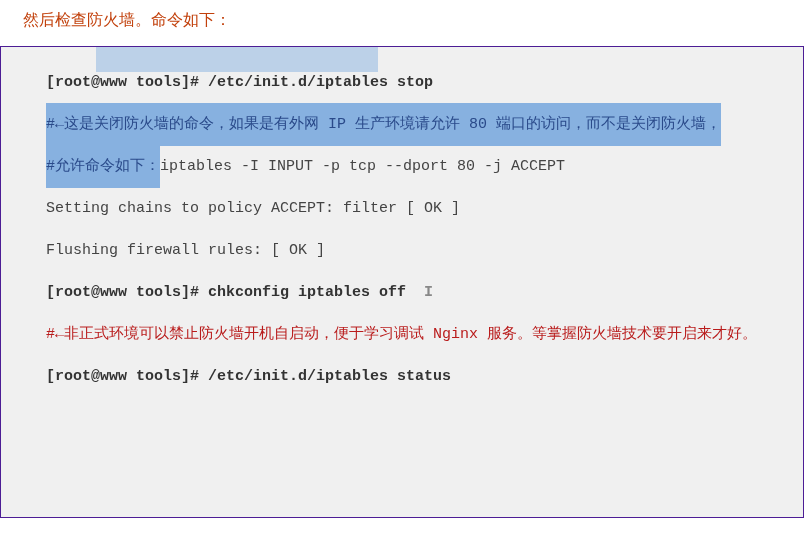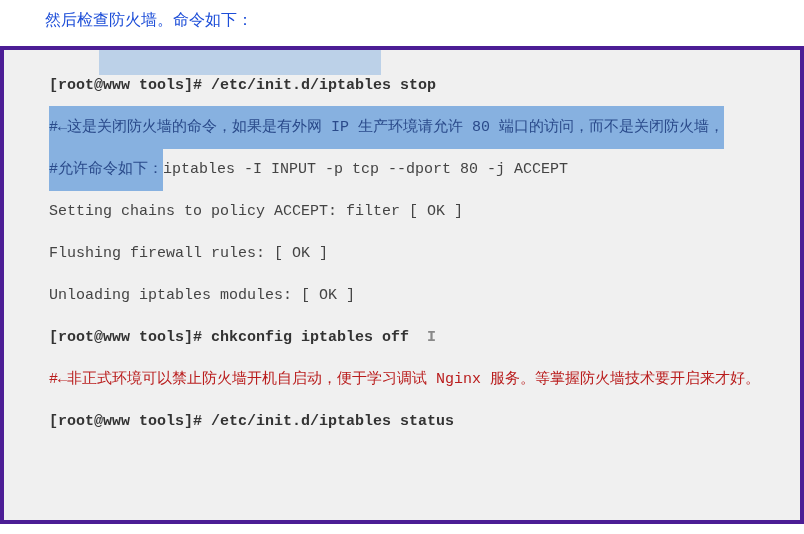--- a/index.html
+++ b/index.html
@@ -5,27 +5,27 @@
     body {
       font-family: "SimSun", "宋体", serif;
       font-size: 16px;
       color: #333;
       margin: 0;
       padding: 10px 0 0 0;
       background: #fff;
       width: 804px;
     }
     .intro {
-      color: #1d4ed8;
-      padding-left: 45px;
+      color: #c2410c;
+      padding-left: 23px;
       padding-bottom: 15px;
     }
     .code-block {
       background: #f0f0f0;
-      border: 4px solid #4c1d95;
+      border: 1px solid #4c1d95;
       padding: 15px 10px 15px 45px;
       line-height: 2.8;
       font-family: "Courier New", monospace;
       font-size: 15px;
       position: relative;
       min-height: 440px;
     }
     .code-line {
       margin: 0;
       white-space: nowrap;
@@ -74,21 +74,20 @@
     <p class="code-line bold"><span>[root@www tools]# </span><span>/etc/init.d/iptables stop</span></p>
 
     <p class="code-line"><span class="highlight comment">#←这是关闭防火墙的命令，如果是有外网 IP 生产环境请允许 80 端口的访问，而不是关闭防火墙，</span></p>
 
     <p class="code-line"><span class="highlight comment">#允许命令如下：</span><span>iptables -I INPUT -p tcp --dport 80 -j ACCEPT</span></p>
 
     <p class="code-line">Setting chains to policy ACCEPT: filter [  OK  ]</p>
 
     <p class="code-line">Flushing firewall rules: [  OK  ]</p>
 
-    <p class="code-line">Unloading iptables modules: [  OK  ]</p>
 
     <p class="code-line bold"><span>[root@www tools]# </span><span>chkconfig iptables off</span><span class="cursor">I</span></p>
 
     <p class="code-line comment">#←非正式环境可以禁止防火墙开机自启动，便于学习调试 Nginx 服务。等掌握防火墙技术要开启来才好。</p>
 
     <p class="code-line bold"><span>[root@www tools]# </span><span>/etc/init.d/iptables status</span></p>
   </div>
 </div>
 
 </body></html>

